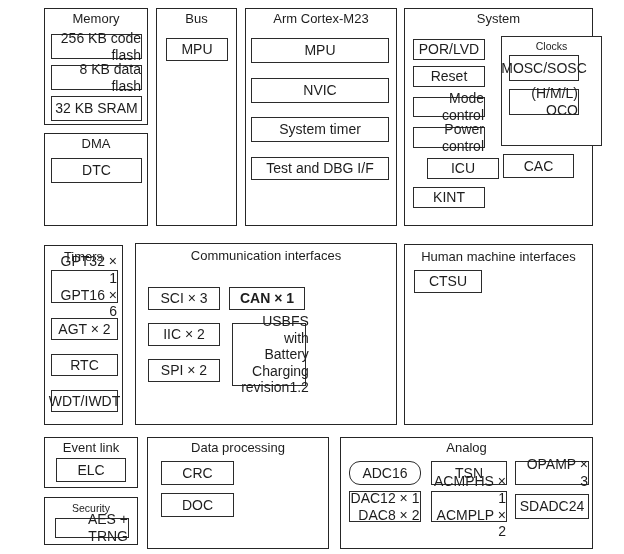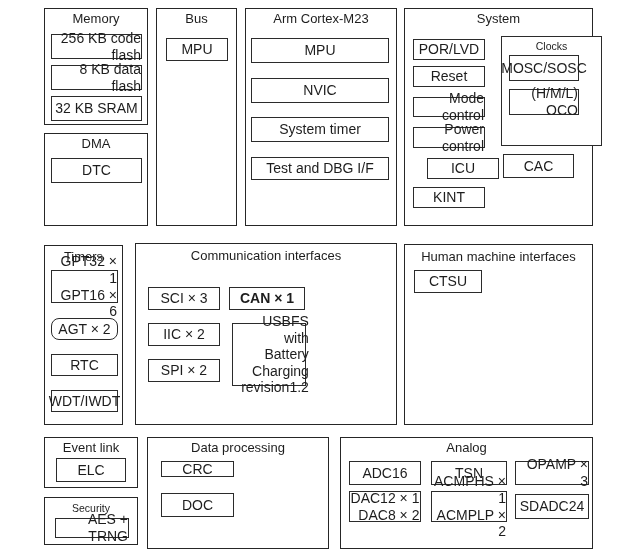--- a/index.html
+++ b/index.html
@@ -96,21 +96,21 @@
       <div class="box" style="left:7px; top:52px; width:70px; height:26px;">(H/M/L) OCO</div>
     </div>
 
     <div class="box" style="left:98px; top:145px; width:71px; height:24px;">CAC</div>
   </div>
 
   <div class="group" style="left:44px; top:245px; width:79px; height:180px;">
     <div class="group-title" style="top:4px;">Timers</div>
     <div class="box" style="left:6px; top:24px; width:67px; height:33px;">GPT32 × 1
 GPT16 × 6</div>
-    <div class="box" style="left:6px; top:72px; width:67px; height:22px;border-radius:8px;">AGT × 2</div>
+    <div class="box" style="left:6px; top:72px; width:67px; height:22px;">AGT × 2</div>
     <div class="box" style="left:6px; top:108px; width:67px; height:22px;">RTC</div>
     <div class="box" style="left:6px; top:144px; width:67px; height:22px;">WDT/IWDT</div>
   </div>
 
   <div class="group" style="left:135px; top:243px; width:262px; height:182px;">
     <div class="group-title" style="top:5px;">Communication interfaces</div>
     <div class="box" style="left:12px; top:43px; width:72px; height:23px;">SCI × 3</div>
     <div class="box" style="left:93px; top:43px; width:76px; height:23px;font-weight:bold;">CAN × 1</div>
     <div class="box" style="left:12px; top:79px; width:72px; height:23px;">IIC × 2</div>
     <div class="box" style="left:96px; top:79px; width:74px; height:63px;padding-left:12px;">USBFS
@@ -130,27 +130,27 @@
     <div class="box" style="left:9px; top:25px; width:68px; height:23px;">CTSU</div>
   </div>
 
   <div class="group" style="left:44px; top:497px; width:94px; height:48px;">
     <div class="group-title" style="top:3px; font-size:10.5px;">Security</div>
     <div class="box" style="left:10px; top:20px; width:74px; height:20px;">AES + TRNG</div>
   </div>
 
   <div class="group" style="left:147px; top:437px; width:182px; height:112px;">
     <div class="group-title" style="top:3px;">Data processing</div>
-    <div class="box" style="left:13px; top:23px; width:73px; height:16px;">CRC</div>
+    <div class="box" style="left:13px; top:23px; width:73px; height:24px;">CRC</div>
     <div class="box" style="left:13px; top:55px; width:73px; height:24px;">DOC</div>
   </div>
 
   <div class="group" style="left:340px; top:437px; width:253px; height:112px;">
     <div class="group-title" style="top:3px;">Analog</div>
-    <div class="box" style="left:8px; top:23px; width:72px; height:24px;">ADC16</div>
+    <div class="box" style="left:8px; top:23px; width:72px; height:24px;border-radius:11px;">ADC16</div>
     <div class="box" style="left:90px; top:23px; width:76px; height:24px;">TSN</div>
     <div class="box" style="left:174px; top:23px; width:74px; height:24px;">OPAMP × 3</div>
     <div class="box" style="left:8px; top:53px; width:72px; height:31px;">DAC12 × 1
 DAC8 × 2</div>
     <div class="box" style="left:90px; top:53px; width:76px; height:31px;">ACMPHS × 1
 ACMPLP × 2</div>
     <div class="box" style="left:174px; top:56px; width:74px; height:25px;">SDADC24</div>
   </div>
 
 </div>

